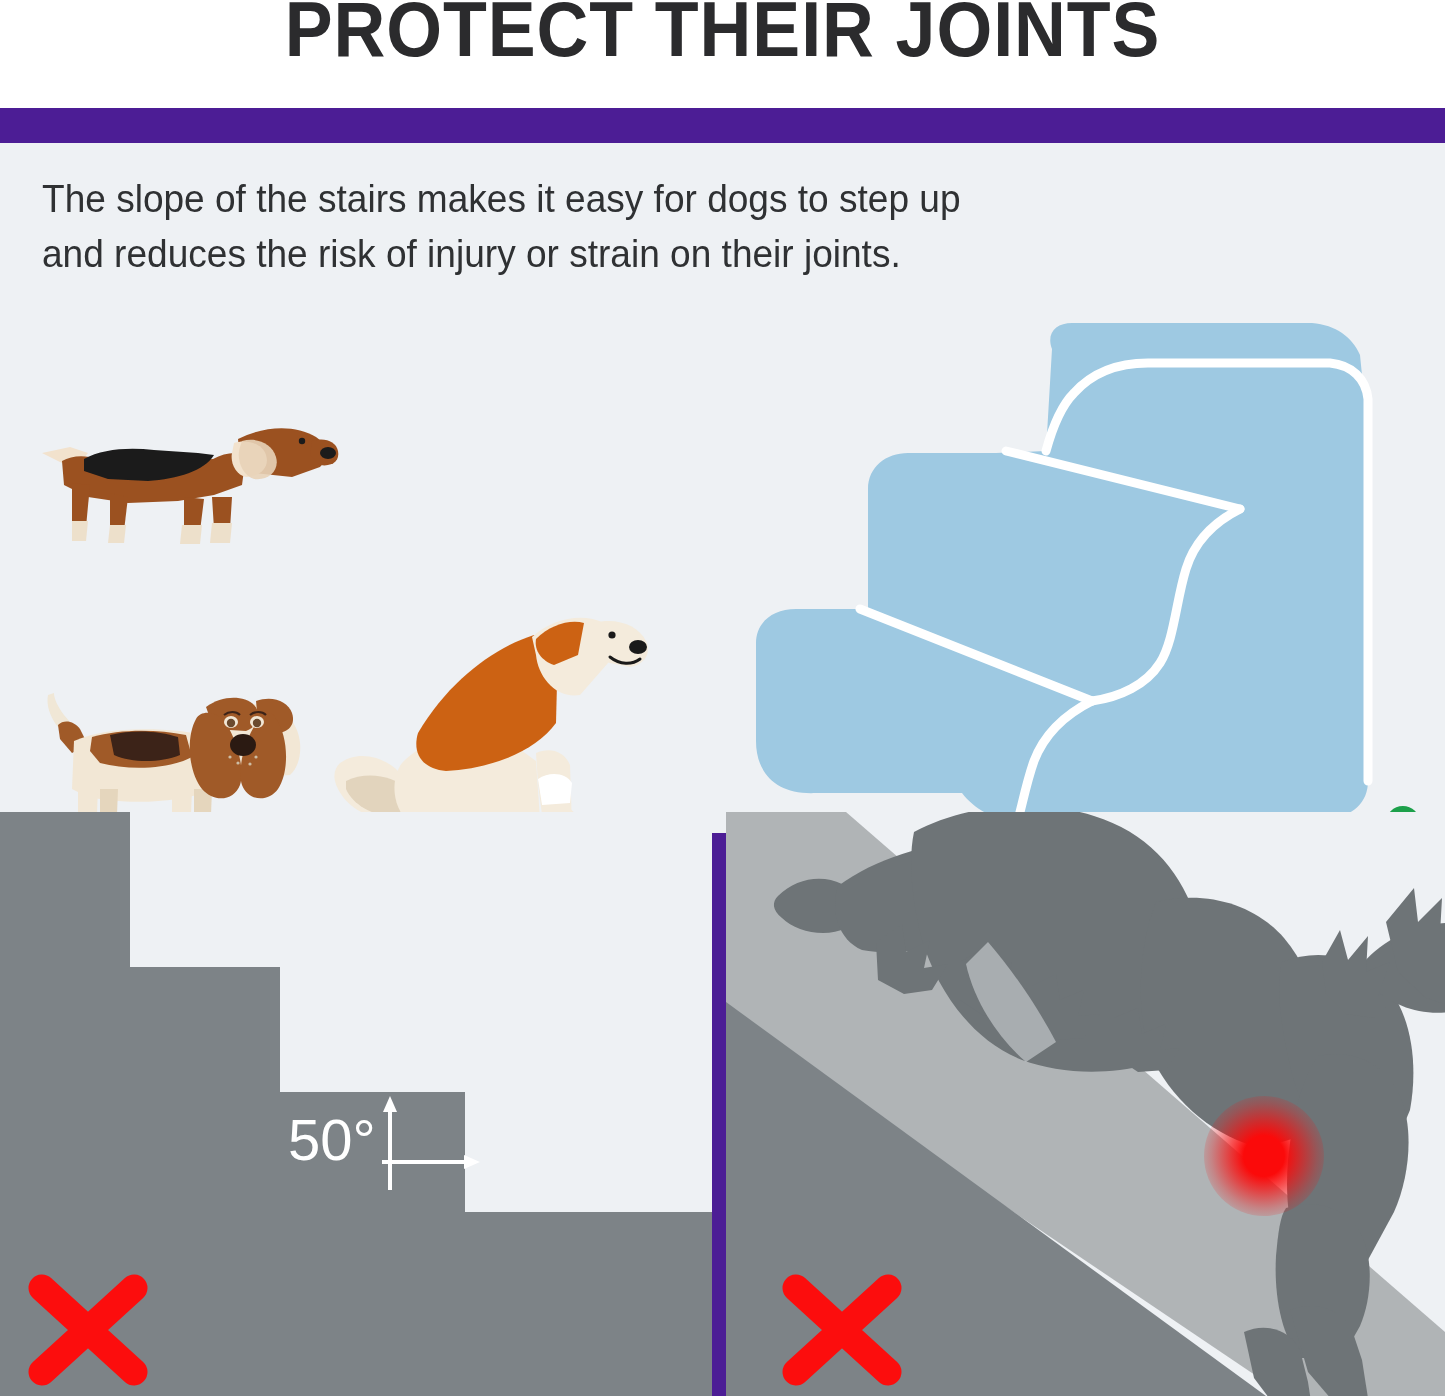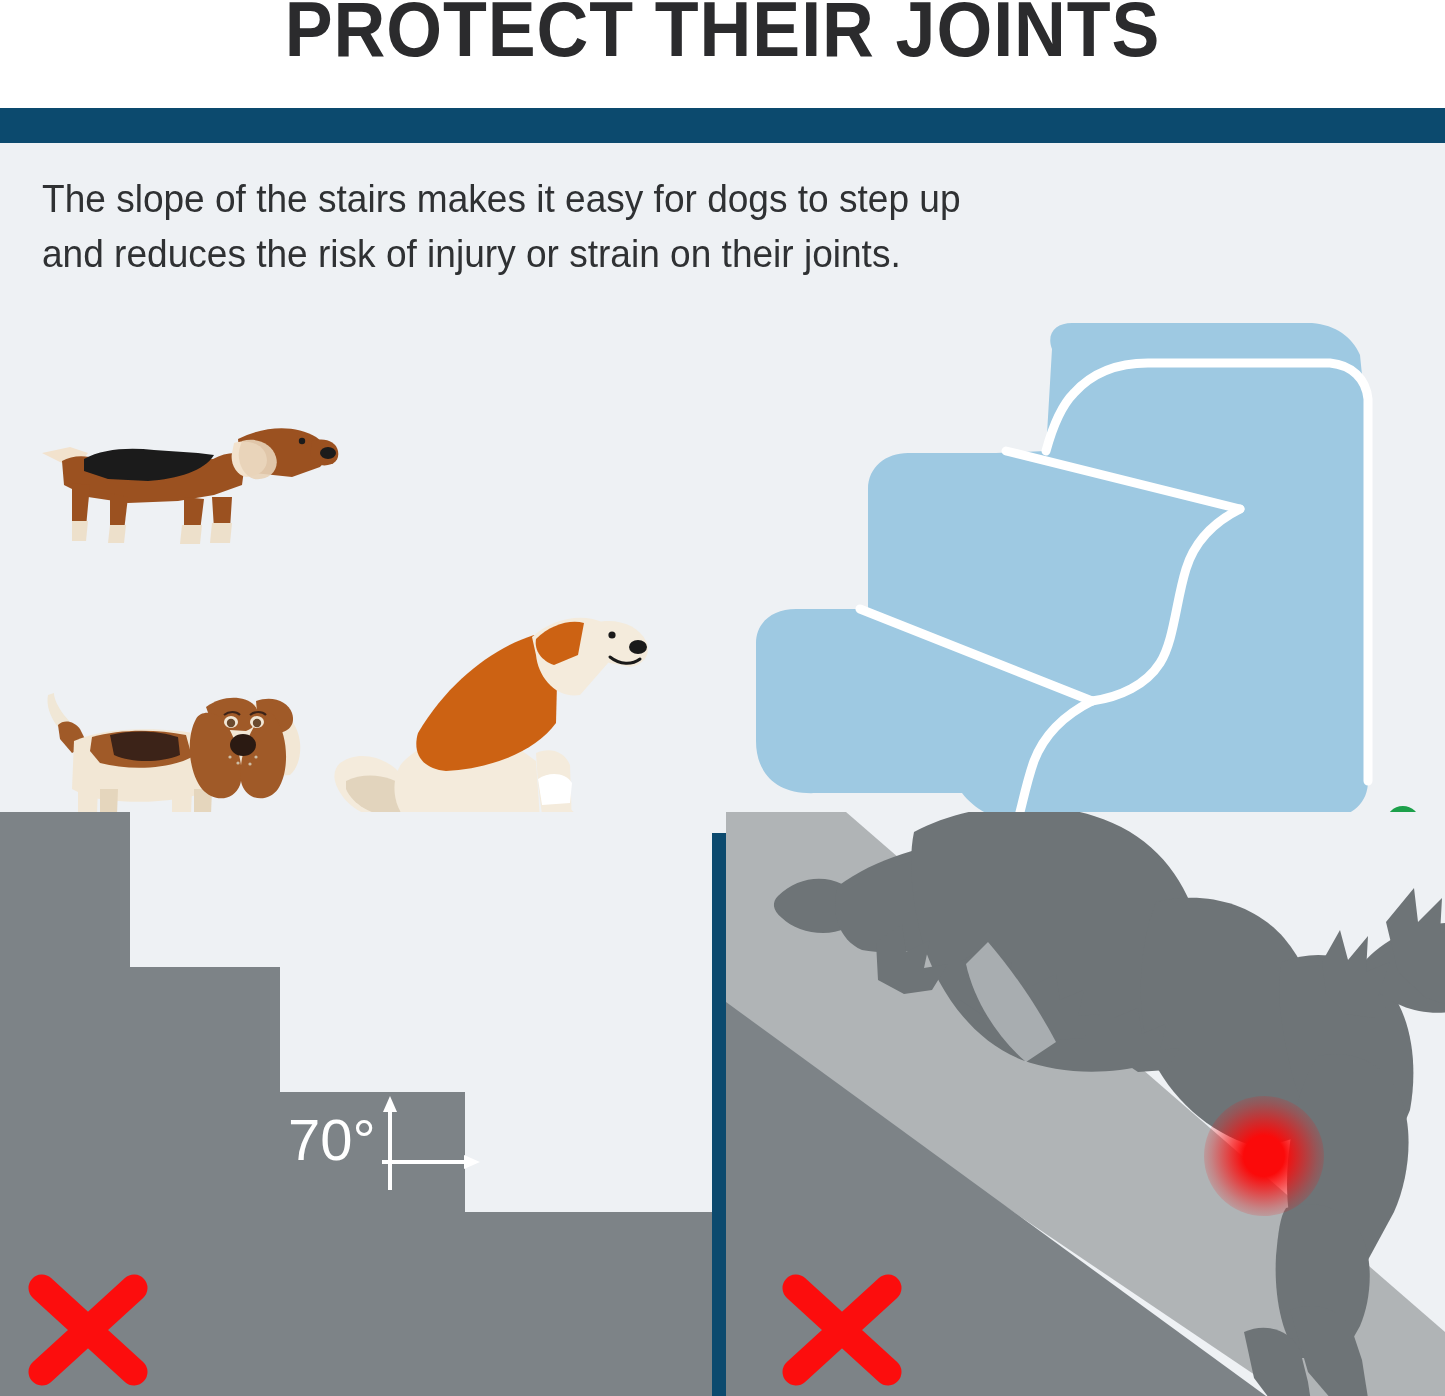--- a/index.html
+++ b/index.html
@@ -7,21 +7,21 @@
     padding: 0;
     background: #ffffff;
   }
   body {
     font-family: "Liberation Sans", sans-serif;
   }
   #page {
     position: relative;
     width: 1445px;
     height: 1396px;
-    background: #0c4a6e;
+    background: #4c1d95;
     overflow: hidden;
   }
 
   
   #header {
     position: absolute;
     left: 0; top: 0;
     width: 1445px;
     height: 108px;
     background: #ffffff;
@@ -269,21 +269,21 @@
     </svg>
   </div>
 
   <div id="bottom-left-panel">
     <div class="step-block" id="step-1"></div>
     <div class="step-block" id="step-2"></div>
     <div class="step-block" id="step-3"></div>
     <div class="step-block" id="step-4"></div>
   </div>
 
-  <div id="angle-label">70°</div>
+  <div id="angle-label">50°</div>
 
   <svg id="angle-arrows" viewBox="0 0 110 110">
     <path d="M14 100 L14 14" stroke="#ffffff" stroke-width="4" fill="none"></path>
     <path d="M14 6 L21 22 L7 22 Z" fill="#ffffff"></path>
     <path d="M6 72 L96 72" stroke="#ffffff" stroke-width="4" fill="none"></path>
     <path d="M104 72 L88 79 L88 65 Z" fill="#ffffff"></path>
   </svg>
 
   <svg id="red-x-left" viewBox="0 0 128 112">
     <path d="M18 14 L110 98 M110 14 L18 98" stroke="#fc0d0d" stroke-width="27" stroke-linecap="round"></path>

